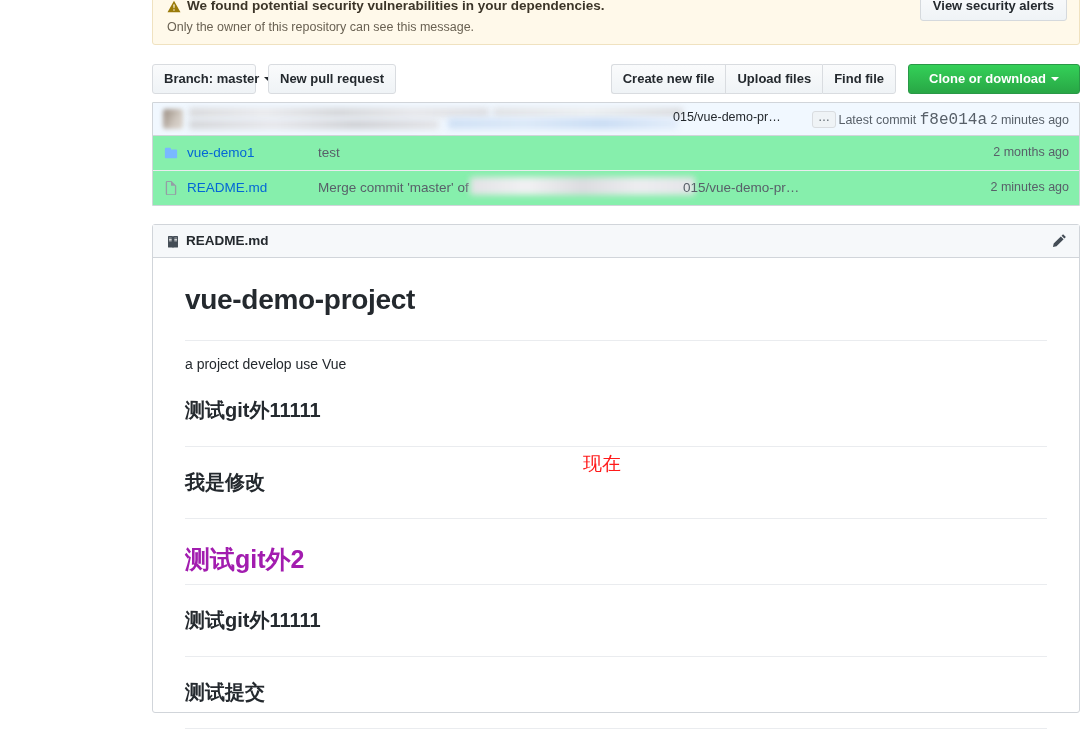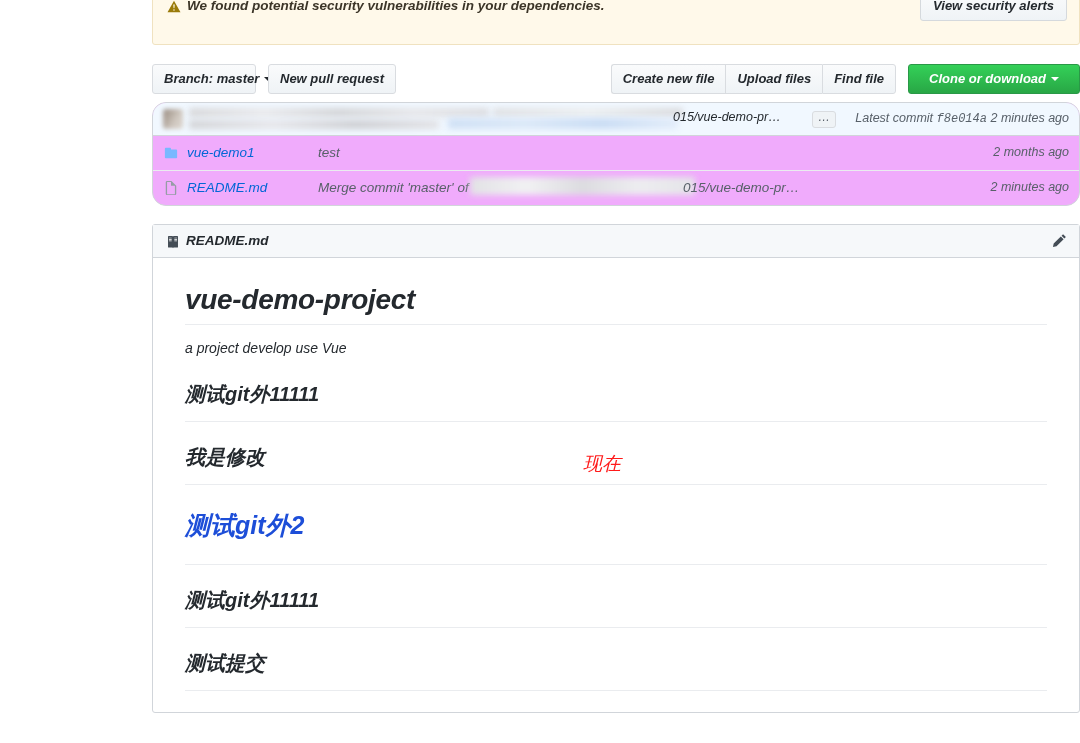--- a/index.html
+++ b/index.html
@@ -9,21 +9,21 @@
     width: 1080px;
     height: 743px;
     overflow: hidden;
   }
   body {
     font-family: "Liberation Sans", "DejaVu Sans", sans-serif;
     color: #24292e;
     font-size: 14px;
     -webkit-font-smoothing: antialiased;
   }
-  .page { position: relative; width: 886px; height: 743px; font-style: italic; }
+  .page { position: relative; width: 886px; height: 743px; }
 
   
   .security-banner {
     position: absolute;
     left: 152px; top: -14px;
     width: 928px;
     height: 59px;
     background: #fff9ea;
     border: 1px solid #f0e2c0;
     border-radius: 3px;
@@ -131,23 +131,23 @@
     margin-left: 5px;
     margin-bottom: 1px;
   }
 
   
   .filebox {
     position: absolute;
     left: 152px; top: 102px;
     width: 928px;
     border: 1px solid #d1d5da;
-    border-radius: 14px;
-    box-sizing: border-box;
-    background: #f0abfc;
+    border-radius: 1px;
+    box-sizing: border-box;
+    background: #86efac;
     overflow: hidden;
   }
   .commit-bar {
     position: relative;
     height: 32px;
     background: #f1f8ff;
     border-bottom: 1px solid #d1d5da;
   }
   .blur-avatar {
     position: absolute; left: 10px; top: 6px;
@@ -183,21 +183,21 @@
     border: 1px solid #d9dce0;
     border-radius: 3px;
     box-sizing: border-box;
     text-align: center;
     cursor: pointer;
   }
   .commit-meta {
     position: absolute; right: 10px; top: 8px;
     font-size: 12.5px; color: #586069; white-space: nowrap;
   }
-  .sha { font-family: "Liberation Mono", "DejaVu Sans Mono", monospace; font-size: 12px; color: #586069; margin-top: 44px; }
+  .sha { font-family: "Liberation Mono", "DejaVu Sans Mono", monospace; font-size: 16px; color: #586069; margin-top: 44px; }
 
   .file-row {
     position: relative;
     height: 34px;
     border-bottom: 1px solid #eaecef;
   }
   .file-row:last-child { border-bottom: none; }
   .row-icon { position: absolute; left: 10px; top: 10px; width: 16px; height: 14px; }
   .row-name {
     position: absolute; left: 34px; top: 9px;
@@ -240,42 +240,42 @@
   .readme-title {
     position: absolute; left: 33px; top: 8px;
     font-size: 13.5px; font-weight: bold; color: #24292e; white-space: nowrap;
   }
   .book-icon { position: absolute; left: 12px; top: 10px; width: 16px; height: 14px; }
   .pencil-icon { position: absolute; right: 12px; top: 8px; width: 15px; height: 15px; cursor: pointer; }
 
   .readme-body { padding: 26px 32px 0 32px; }
   .md-h1 {
     margin: 0 0 13px 0;
-    padding-bottom: 8px;
+    padding-bottom: 24px;
     font-size: 28px;
     font-weight: bold;
     letter-spacing: -0.3px;
     color: #24292e;
     border-bottom: 1px solid #eaecef;
   }
   .md-p { margin: 0 0 18px 0; font-size: 14px; color: #24292e; line-height: 1.5; }
   .md-h3 {
     margin: 22px 0 12px 0;
-    padding-bottom: 13px;
+    padding-bottom: 22px;
     font-size: 20px;
     font-weight: bold;
     color: #24292e;
     border-bottom: 1px solid #eaecef;
   }
   .md-h2 {
     margin: 24px 0 12px 0;
-    padding-bottom: 22px;
+    padding-bottom: 8px;
     font-size: 25px;
     font-weight: bold;
-    color: #1d4ed8;
+    color: #a21caf;
     border-bottom: 1px solid #eaecef;
   }
   .annotation {
     position: absolute;
     left: 583px; top: 451px;
     font-size: 19px;
     color: #ff1a1a;
     white-space: nowrap;
   }
   .left-gutter {
@@ -288,20 +288,21 @@
 
 <div class="page">
 
   <div class="left-gutter"></div>
 
   <div class="security-banner">
     <svg class="warn-icon" viewBox="0 0 16 16">
       <path fill="#9a7b0a" d="M8 1L0 15h16L8 1zm0 4.2c.5 0 .9.4.85.9l-.3 3.6a.55.55 0 01-1.1 0l-.3-3.6c-.05-.5.35-.9.85-.9zm0 6.1a.95.95 0 110 1.9.95.95 0 010-1.9z"></path>
     </svg>
     <div class="banner-title-text">We found potential security vulnerabilities in your dependencies.</div>
+    <div class="banner-sub">Only the owner of this repository can see this message.</div>
     <div class="btn-security">View security alerts</div>
   </div>
 
   <div class="toolbar">
     <div class="btn btn-branch"><span>Branch: master</span><span class="caret"></span></div>
     <div class="btn btn-pr">New pull request</div>
     <div class="btn-group">
       <div class="btn-g">Create new file</div>
       <div class="btn-g">Upload files</div>
       <div class="btn-g" style="border-right:1px solid #d9dce0;border-radius:0 3px 3px 0;">Find file</div>

